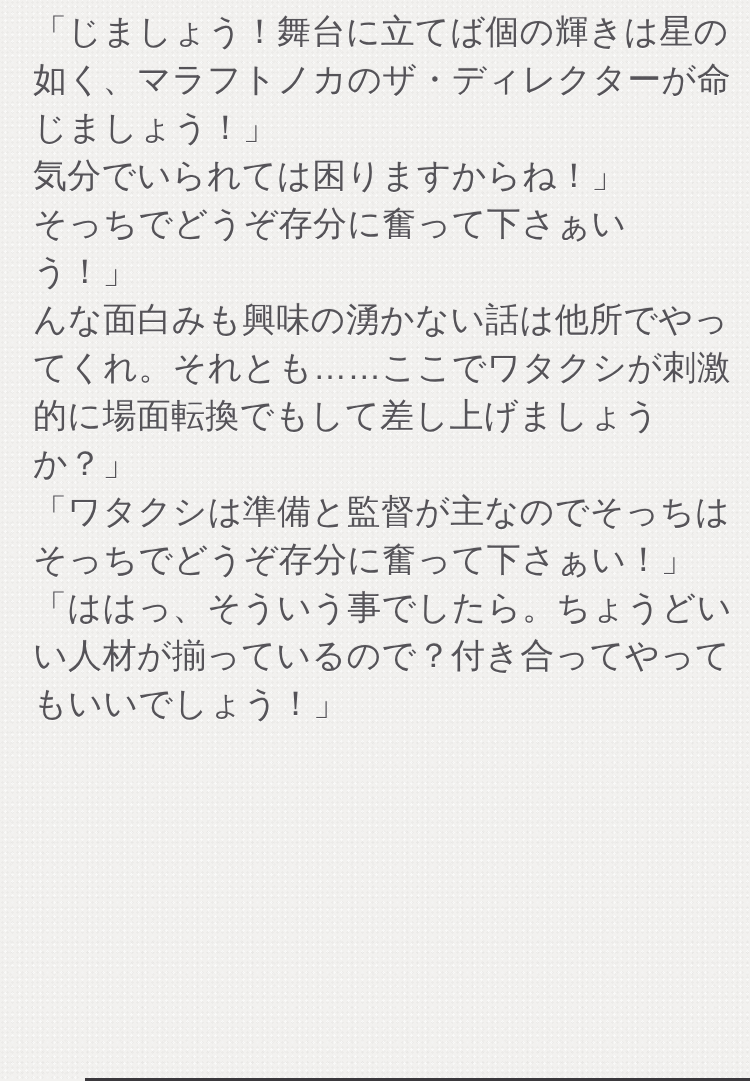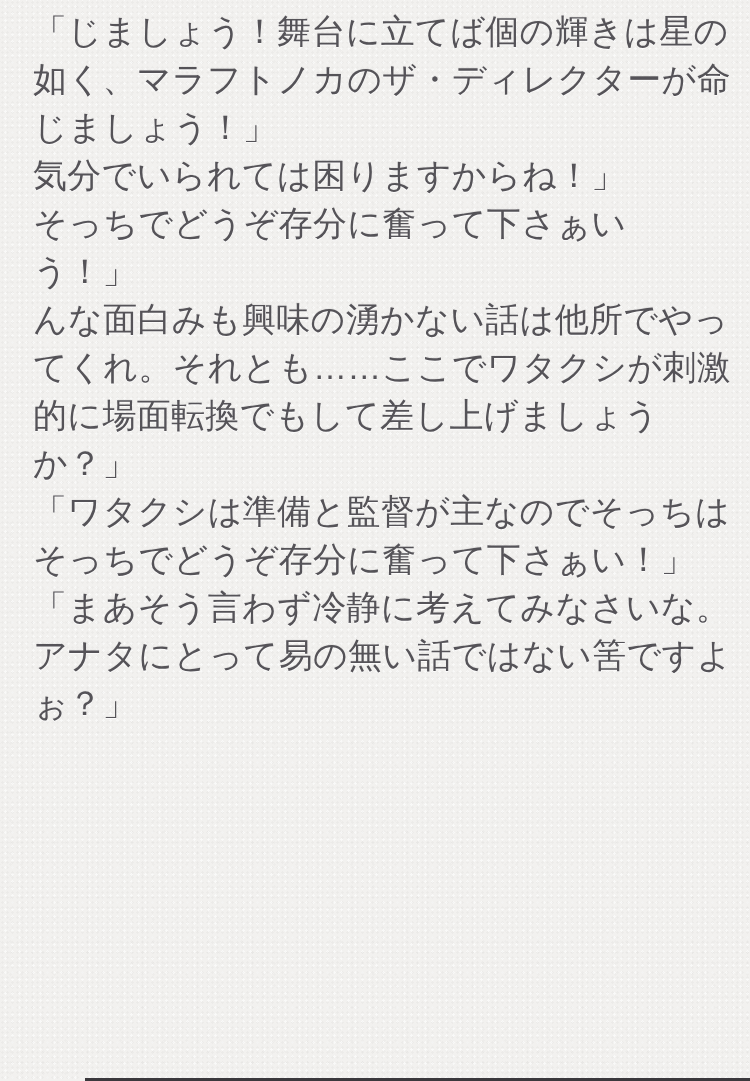--- a/index.html
+++ b/index.html
@@ -71,19 +71,19 @@
       <div class="line">んな面白みも興味の湧かない話は他所でやっ</div>
       <div class="line">てくれ。それとも……ここでワタクシが刺激</div>
       <div class="line">的に場面転換でもして差し上げましょう</div>
       <div class="line">か？」</div>
     </div>
     <div class="paragraph">
       <div class="line">「ワタクシは準備と監督が主なのでそっちは</div>
       <div class="line">そっちでどうぞ存分に奮って下さぁい！」</div>
     </div>
     <div class="paragraph">
-      <div class="line">「まあそう言わず冷静に考えてみなさいな。</div>
-      <div class="line">アナタにとって易の無い話ではない筈ですよ</div>
-      <div class="line">ぉ？」</div>
+      <div class="line">「ははっ、そういう事でしたら。ちょうどい</div>
+      <div class="line">い人材が揃っているので？付き合ってやって</div>
+      <div class="line">もいいでしょう！」</div>
     </div>
   </div>
 
 <div class="bottom-edge-bar" style="background: rgb(59, 57, 61);"></div>
 
 </body></html>

